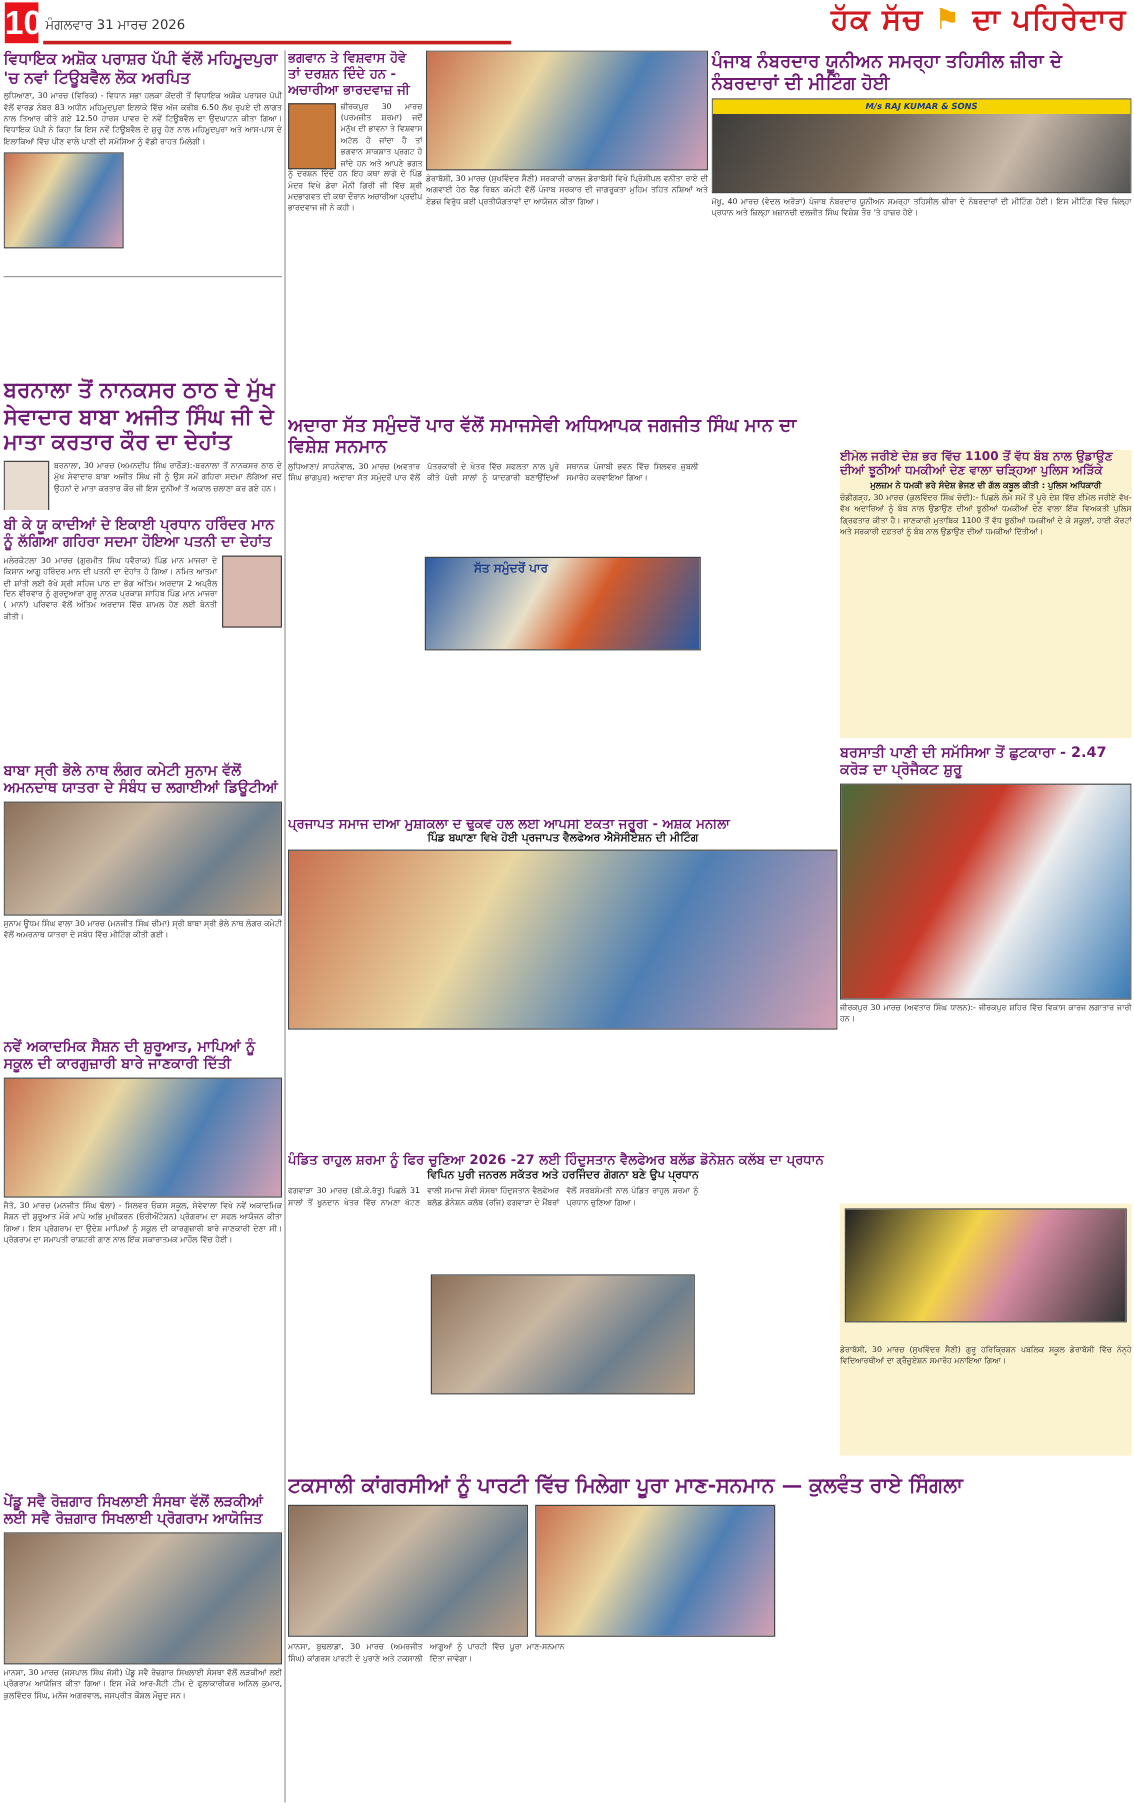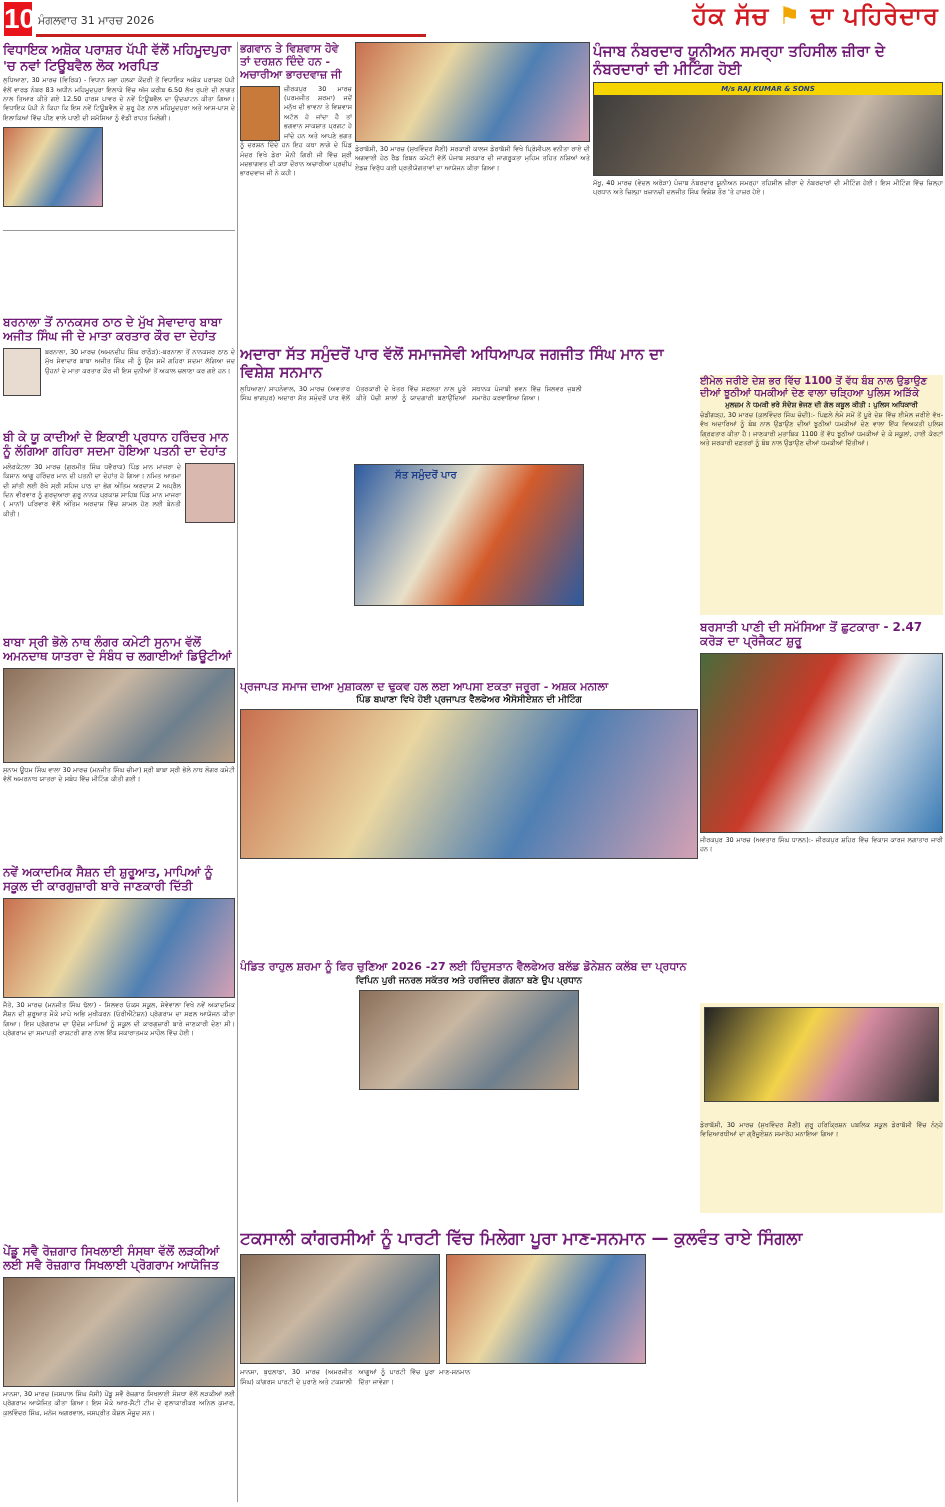--- a/index.html
+++ b/index.html
@@ -37,21 +37,21 @@
 </div>
 
 <div class="col" style="left:3px;top:42px;width:232px;height:185px">
   <div class="hd" style="font-size:13px">ਵਿਧਾਇਕ ਅਸ਼ੋਕ ਪਰਾਸ਼ਰ ਪੱਪੀ ਵੱਲੋਂ ਮਹਿਮੂਦਪੁਰਾ 'ਚ ਨਵਾਂ ਟਿਊਬਵੈਲ ਲੋਕ ਅਰਪਿਤ</div>
   <div class="body" style="margin-top:3px">ਲੁਧਿਆਣਾ, 30 ਮਾਰਚ (ਵਿਰਿਕ) - ਵਿਧਾਨ ਸਭਾ ਹਲਕਾ ਕੇਂਦਰੀ ਤੋਂ ਵਿਧਾਇਕ ਅਸ਼ੋਕ ਪਰਾਸ਼ਰ ਪੱਪੀ ਵੱਲੋਂ ਵਾਰਡ ਨੰਬਰ 83 ਅਧੀਨ ਮਹਿਮੂਦਪੁਰਾ ਇਲਾਕੇ ਵਿੱਚ ਅੱਜ ਕਰੀਬ 6.50 ਲੱਖ ਰੁਪਏ ਦੀ ਲਾਗਤ ਨਾਲ ਤਿਆਰ ਕੀਤੇ ਗਏ 12.50 ਹਾਰਸ ਪਾਵਰ ਦੇ ਨਵੇਂ ਟਿਊਬਵੈਲ ਦਾ ਉਦਘਾਟਨ ਕੀਤਾ ਗਿਆ। ਵਿਧਾਇਕ ਪੱਪੀ ਨੇ ਕਿਹਾ ਕਿ ਇਸ ਨਵੇਂ ਟਿਊਬਵੈਲ ਦੇ ਸ਼ੁਰੂ ਹੋਣ ਨਾਲ ਮਹਿਮੂਦਪੁਰਾ ਅਤੇ ਆਸ-ਪਾਸ ਦੇ ਇਲਾਕਿਆਂ ਵਿੱਚ ਪੀਣ ਵਾਲੇ ਪਾਣੀ ਦੀ ਸਮੱਸਿਆ ਨੂੰ ਵੱਡੀ ਰਾਹਤ ਮਿਲੇਗੀ।</div>
   <div class="photo bright" style="width:100px;height:80px;margin-top:4px;float:left"></div>
 </div>
 <div class="hline" style="left:3px;top:230px;width:232px"></div>
 
 <div class="col" style="left:3px;top:315px;width:232px;height:110px">
-  <div class="hd" style="font-size:12px">ਬਰਨਾਲਾ ਤੋਂ ਨਾਨਕਸਰ ਠਾਠ ਦੇ ਮੁੱਖ ਸੇਵਾਦਾਰ ਬਾਬਾ ਅਜੀਤ ਸਿੰਘ ਜੀ ਦੇ ਮਾਤਾ ਕਰਤਾਰ ਕੌਰ ਦਾ ਦੇਹਾਂਤ</div>
+  <div class="hd" style="font-size:18px">ਬਰਨਾਲਾ ਤੋਂ ਨਾਨਕਸਰ ਠਾਠ ਦੇ ਮੁੱਖ ਸੇਵਾਦਾਰ ਬਾਬਾ ਅਜੀਤ ਸਿੰਘ ਜੀ ਦੇ ਮਾਤਾ ਕਰਤਾਰ ਕੌਰ ਦਾ ਦੇਹਾਂਤ</div>
   <div class="photo" style="width:38px;height:48px;float:left;margin:4px 4px 0 0;background:#e8dcd0"></div>
   <div class="body" style="margin-top:4px">ਬਰਨਾਲਾ, 30 ਮਾਰਚ (ਅਮਨਦੀਪ ਸਿੰਘ ਰਾਠੌੜ):-ਬਰਨਾਲਾ ਤੋਂ ਨਾਨਕਸਰ ਠਾਠ ਦੇ ਮੁੱਖ ਸੇਵਾਦਾਰ ਬਾਬਾ ਅਜੀਤ ਸਿੰਘ ਜੀ ਨੂੰ ਉਸ ਸਮੇਂ ਗਹਿਰਾ ਸਦਮਾ ਲੱਗਿਆ ਜਦ ਉਹਨਾਂ ਦੇ ਮਾਤਾ ਕਰਤਾਰ ਕੌਰ ਜੀ ਇਸ ਦੁਨੀਆਂ ਤੋਂ ਅਕਾਲ ਚਲਾਣਾ ਕਰ ਗਏ ਹਨ।</div>
 </div>
 
 <div class="col" style="left:3px;top:430px;width:232px;height:185px">
   <div class="hd" style="font-size:12px">ਬੀ ਕੇ ਯੂ ਕਾਦੀਆਂ ਦੇ ਇਕਾਈ ਪ੍ਰਧਾਨ ਹਰਿੰਦਰ ਮਾਨ ਨੂੰ ਲੱਗਿਆ ਗਹਿਰਾ ਸਦਮਾ ਹੋਇਆ ਪਤਨੀ ਦਾ ਦੇਹਾਂਤ</div>
   <div class="photo" style="width:50px;height:60px;float:right;margin:4px 0 0 4px;background:#d9b8b0"></div>
   <div class="body" style="margin-top:4px">ਮਲੇਰਕੋਟਲਾ 30 ਮਾਰਚ (ਗੁਰਮੀਤ ਸਿੰਘ ਧਵੈਰਾਕ) ਪਿੰਡ ਮਾਨ ਮਾਜਰਾ ਦੇ ਕਿਸਾਨ ਆਗੂ ਹਰਿੰਦਰ ਮਾਨ ਦੀ ਪਤਨੀ ਦਾ ਦੇਹਾਂਤ ਹੋ ਗਿਆ। ਨਮਿਤ ਆਤਮਾ ਦੀ ਸ਼ਾਂਤੀ ਲਈ ਰੱਖੇ ਸ੍ਰੀ ਸਹਿਜ ਪਾਠ ਦਾ ਭੋਗ ਅੰਤਿਮ ਅਰਦਾਸ 2 ਅਪ੍ਰੈਲ ਦਿਨ ਵੀਰਵਾਰ ਨੂੰ ਗੁਰਦੁਆਰਾ ਗੁਰੂ ਨਾਨਕ ਪ੍ਰਕਾਸ਼ ਸਾਹਿਬ ਪਿੰਡ ਮਾਨ ਮਾਜਰਾ ( ਮਾਨਾਂ) ਪਰਿਵਾਰ ਵੱਲੋਂ ਅੰਤਿਮ ਅਰਦਾਸ ਵਿੱਚ ਸ਼ਾਮਲ ਹੋਣ ਲਈ ਬੇਨਤੀ ਕੀਤੀ।</div>
 </div>
 
@@ -81,30 +81,30 @@
   <div class="body" style="margin-top:3px">ਜ਼ੀਰਕਪੁਰ 30 ਮਾਰਚ (ਪਰਮਜੀਤ ਸ਼ਰਮਾ) ਜਦੋਂ ਮਨੁੱਖ ਦੀ ਭਾਵਨਾ ਤੇ ਵਿਸ਼ਵਾਸ ਅਟੱਲ ਹੋ ਜਾਂਦਾ ਹੈ ਤਾਂ ਭਗਵਾਨ ਸਾਕਸ਼ਾਤ ਪ੍ਰਗਟ ਹੋ ਜਾਂਦੇ ਹਨ ਅਤੇ ਆਪਣੇ ਭਗਤ ਨੂੰ ਦਰਸ਼ਨ ਦਿੰਦੇ ਹਨ ਇਹ ਕਥਾ ਲਾਗੇ ਦੇ ਪਿੰਡ ਮੰਦਰ ਵਿਖੇ ਡੇਰਾ ਮੌਨੀ ਗਿਰੀ ਜੀ ਵਿੱਚ ਸ਼੍ਰੀ ਮਦਭਾਗਵਤ ਦੀ ਕਥਾ ਦੌਰਾਨ ਅਚਾਰੀਆ ਪ੍ਰਦੀਪ ਭਾਰਦਵਾਜ ਜੀ ਨੇ ਕਹੀ।</div>
 </div>
 
 <div class="col" style="left:355px;top:42px;width:235px;height:375px">
   <div class="photo bright" style="width:235px;height:100px"></div>
   <div class="body" style="margin-top:3px">ਡੇਰਾਬੱਸੀ, 30 ਮਾਰਚ (ਸੁਖਵਿੰਦਰ ਸੈਣੀ) ਸਰਕਾਰੀ ਕਾਲਜ ਡੇਰਾਬੱਸੀ ਵਿਖੇ ਪ੍ਰਿੰਸੀਪਲ ਵਨੀਤਾ ਰਾਏ ਦੀ ਅਗਵਾਈ ਹੇਠ ਰੈਡ ਰਿਬਨ ਕਮੇਟੀ ਵੱਲੋਂ ਪੰਜਾਬ ਸਰਕਾਰ ਦੀ ਜਾਗਰੂਕਤਾ ਮੁਹਿਮ ਤਹਿਤ ਨਸ਼ਿਆਂ ਅਤੇ ਏਡਜ਼ ਵਿਰੁੱਧ ਕਈ ਪ੍ਰਤੀਯੋਗਤਾਵਾਂ ਦਾ ਆਯੋਜਨ ਕੀਤਾ ਗਿਆ।</div>
 </div>
 
 <div class="col" style="left:593px;top:42px;width:350px;height:215px">
   <div class="hd" style="font-size:15px">ਪੰਜਾਬ ਨੰਬਰਦਾਰ ਯੂਨੀਅਨ ਸਮਰ੍ਹਾ ਤਹਿਸੀਲ ਜ਼ੀਰਾ ਦੇ ਨੰਬਰਦਾਰਾਂ ਦੀ ਮੀਟਿੰਗ ਹੋਈ</div>
-  <div class="photo dark" style="width:350px;height:94px;margin-top:4px;position:relative">
+  <div class="photo dark" style="width:350px;height:79px;margin-top:4px;position:relative">
     <div style="position:absolute;left:0;top:0;width:100%;height:12px;background:#f5d400;font-size:7px;font-weight:bold;font-style:italic;color:#1a3a8a;text-align:center;line-height:12px">M/s RAJ KUMAR &amp; SONS</div>
   </div>
   <div class="body" style="margin-top:3px">ਮੱਖੂ, 40 ਮਾਰਚ (ਵੇਦਲ ਅਰੋੜਾ) ਪੰਜਾਬ ਨੰਬਰਦਾਰ ਯੂਨੀਅਨ ਸਮਰ੍ਹਾ ਤਹਿਸੀਲ ਜ਼ੀਰਾ ਦੇ ਨੰਬਰਦਾਰਾਂ ਦੀ ਮੀਟਿੰਗ ਹੋਈ। ਇਸ ਮੀਟਿੰਗ ਵਿੱਚ ਜ਼ਿਲ੍ਹਾ ਪ੍ਰਧਾਨ ਅਤੇ ਜ਼ਿਲ੍ਹਾ ਖ਼ਜ਼ਾਨਚੀ ਦਲਜੀਤ ਸਿੰਘ ਵਿਸ਼ੇਸ਼ ਤੌਰ 'ਤੇ ਹਾਜ਼ਰ ਹੋਏ।</div>
 </div>
 
 <div class="col" style="left:240px;top:345px;width:458px;height:335px">
   <div class="hd" style="font-size:15px">ਅਦਾਰਾ ਸੱਤ ਸਮੁੰਦਰੋਂ ਪਾਰ ਵੱਲੋਂ ਸਮਾਜਸੇਵੀ ਅਧਿਆਪਕ ਜਗਜੀਤ ਸਿੰਘ ਮਾਨ ਦਾ ਵਿਸ਼ੇਸ਼ ਸਨਮਾਨ</div>
   <div class="body" style="margin-top:4px;column-count:4;column-gap:6px;height:75px">ਲੁਧਿਆਣਾ/ ਸਾਹਨੇਵਾਲ, 30 ਮਾਰਚ (ਅਵਤਾਰ ਸਿੰਘ ਭਾਗਪੁਰ) ਅਦਾਰਾ ਸੱਤ ਸਮੁੰਦਰੋਂ ਪਾਰ ਵੱਲੋਂ ਪੱਤਰਕਾਰੀ ਦੇ ਖੇਤਰ ਵਿੱਚ ਸਫਲਤਾ ਨਾਲ ਪੂਰੇ ਕੀਤੇ ਪੱਚੀ ਸਾਲਾਂ ਨੂੰ ਯਾਦਗਾਰੀ ਬਣਾਉਂਦਿਆਂ ਸਥਾਨਕ ਪੰਜਾਬੀ ਭਵਨ ਵਿੱਚ ਸਿਲਵਰ ਜੁਬਲੀ ਸਮਾਰੋਹ ਕਰਵਾਇਆ ਗਿਆ।</div>
-  <div class="photo" style="width:230px;height:142px;margin:4px auto 12px;position:relative;background:linear-gradient(120deg,#2c5aa0,#e8e0c8 40%,#d35b2b 60%,#2c5aa0)">
+  <div class="photo" style="width:230px;height:78px;margin:4px auto 12px;position:relative;background:linear-gradient(120deg,#2c5aa0,#e8e0c8 40%,#d35b2b 60%,#2c5aa0)">
     <div style="position:absolute;left:40px;top:4px;font-size:10px;font-weight:bold;color:#1a3a8a">ਸੱਤ ਸਮੁੰਦਰੋਂ ਪਾਰ</div>
   </div>
 </div>
 
 <div class="col yellowbg" style="left:700px;top:375px;width:243px;height:240px">
   <div class="hd" style="font-size:10px">ਈਮੇਲ ਜਰੀਏ ਦੇਸ਼ ਭਰ ਵਿੱਚ 1100 ਤੋਂ ਵੱਧ ਬੰਬ ਨਾਲ ਉਡਾਉਣ ਦੀਆਂ ਝੂਠੀਆਂ ਧਮਕੀਆਂ ਦੇਣ ਵਾਲਾ ਚੜ੍ਹਿਆ ਪੁਲਿਸ ਅੜਿੱਕੇ</div>
   <div class="sub" style="font-size:7px;margin-top:2px">ਮੁਲਜ਼ਮ ਨੇ ਧਮਕੀ ਭਰੇ ਸੰਦੇਸ਼ ਭੇਜਣ ਦੀ ਗੱਲ ਕਬੂਲ ਕੀਤੀ : ਪੁਲਿਸ ਅਧਿਕਾਰੀ</div>
   <div class="body" style="margin-top:2px">ਚੰਡੀਗੜ੍ਹ, 30 ਮਾਰਚ (ਕੁਲਵਿੰਦਰ ਸਿੰਘ ਚੰਦੀ):- ਪਿਛਲੇ ਲੰਮੇ ਸਮੇਂ ਤੋਂ ਪੂਰੇ ਦੇਸ਼ ਵਿੱਚ ਈਮੇਲ ਜਰੀਏ ਵੱਖ-ਵੱਖ ਅਦਾਰਿਆਂ ਨੂੰ ਬੰਬ ਨਾਲ ਉਡਾਉਣ ਦੀਆਂ ਝੂਠੀਆਂ ਧਮਕੀਆਂ ਦੇਣ ਵਾਲਾ ਇੱਕ ਵਿਅਕਤੀ ਪੁਲਿਸ ਗ੍ਰਿਫਤਾਰ ਕੀਤਾ ਹੈ। ਜਾਣਕਾਰੀ ਮੁਤਾਬਿਕ 1100 ਤੋਂ ਵੱਧ ਝੂਠੀਆਂ ਧਮਕੀਆਂ ਦੇ ਕੇ ਸਕੂਲਾਂ, ਹਾਈ ਕੋਰਟਾਂ ਅਤੇ ਸਰਕਾਰੀ ਦਫ਼ਤਰਾਂ ਨੂੰ ਬੰਬ ਨਾਲ ਉਡਾਉਣ ਦੀਆਂ ਧਮਕੀਆਂ ਦਿੱਤੀਆਂ।</div>
 </div>
 
@@ -116,20 +116,21 @@
 
 <div class="col" style="left:240px;top:683px;width:458px;height:310px">
   <div class="hd" style="font-size:11px;margin-top:-3px">ਪ੍ਰਜਾਪਤ ਸਮਾਜ ਦੀਆਂ ਮੁਸ਼ਕਿਲਾਂ ਦੇ ਢੁਕਵੇਂ ਹਲ ਲਈ ਆਪਸੀ ਏਕਤਾ ਜਰੂਰੀ - ਅਸ਼ੋਕ ਮਨੀਲਾ</div>
   <div class="sub" style="margin-top:1px">ਪਿੰਡ ਬਘਾਣਾ ਵਿਖੇ ਹੋਈ ਪ੍ਰਜਾਪਤ ਵੈਲਫੇਅਰ ਐਸੋਸੀਏਸ਼ਨ ਦੀ ਮੀਟਿੰਗ</div>
   <div class="photo bright" style="width:458px;height:150px;margin-top:4px"></div>
 </div>
 
 <div class="col" style="left:240px;top:960px;width:458px;height:260px">
   <div class="hd" style="font-size:11px">ਪੰਡਿਤ ਰਾਹੁਲ ਸ਼ਰਮਾ ਨੂੰ ਫਿਰ ਚੁਣਿਆ 2026 -27 ਲਈ ਹਿੰਦੁਸਤਾਨ ਵੈਲਫੇਅਰ ਬਲੱਡ ਡੋਨੇਸ਼ਨ ਕਲੱਬ ਦਾ ਪ੍ਰਧਾਨ</div>
   <div class="sub" style="margin-top:2px">ਵਿਪਿਨ ਪੁਰੀ ਜਨਰਲ ਸਕੱਤਰ ਅਤੇ ਹਰਜਿੰਦਰ ਗੋਗਨਾ ਬਣੇ ਉਪ ਪ੍ਰਧਾਨ</div>
+  <div class="body" style="margin-top:3px;column-count:4;column-gap:6px;height:70px">ਫਗਵਾੜਾ 30 ਮਾਰਚ (ਬੀ.ਕੇ.ਰੱਤੂ) ਪਿਛਲੇ 31 ਸਾਲਾਂ ਤੋਂ ਖੂਨਦਾਨ ਖੇਤਰ ਵਿੱਚ ਨਾਮਣਾ ਖੱਟਣ ਵਾਲੀ ਸਮਾਜ ਸੇਵੀ ਸੰਸਥਾ ਹਿੰਦੁਸਤਾਨ ਵੈਲਫੇਅਰ ਬਲੱਡ ਡੋਨੇਸ਼ਨ ਕਲੱਬ (ਰਜਿ) ਫਗਵਾੜਾ ਦੇ ਮੈਂਬਰਾਂ ਵੱਲੋਂ ਸਰਬਸੰਮਤੀ ਨਾਲ ਪੰਡਿਤ ਰਾਹੁਲ ਸ਼ਰਮਾ ਨੂੰ ਪ੍ਰਧਾਨ ਚੁਣਿਆ ਗਿਆ।</div>
   <div class="photo" style="width:220px;height:100px;margin:4px auto 0"></div>
 </div>
 
 <div class="col yellowbg" style="left:700px;top:1003px;width:243px;height:210px">
   <div class="photo" style="width:235px;height:95px;margin:4px auto 0;background:linear-gradient(120deg,#222,#f2d34a 40%,#d48aa0 60%,#333)"></div>
   <div class="body" style="margin-top:19px">ਡੇਰਾਬੱਸੀ, 30 ਮਾਰਚ (ਸੁਖਵਿੰਦਰ ਸੈਣੀ) ਗੁਰੂ ਹਰਿਕ੍ਰਿਸ਼ਨ ਪਬਲਿਕ ਸਕੂਲ ਡੇਰਾਬੱਸੀ ਵਿੱਚ ਨੰਨ੍ਹੇ ਵਿਦਿਆਰਥੀਆਂ ਦਾ ਗ੍ਰੈਜੂਏਸ਼ਨ ਸਮਾਰੋਹ ਮਨਾਇਆ ਗਿਆ।</div>
 </div>
 
 <div class="col" style="left:240px;top:1228px;width:703px;height:278px">
   <div class="hd" style="font-size:17px">ਟਕਸਾਲੀ ਕਾਂਗਰਸੀਆਂ ਨੂੰ ਪਾਰਟੀ ਵਿੱਚ ਮਿਲੇਗਾ ਪੂਰਾ ਮਾਣ-ਸਨਮਾਨ — ਕੁਲਵੰਤ ਰਾਏ ਸਿੰਗਲਾ</div>

